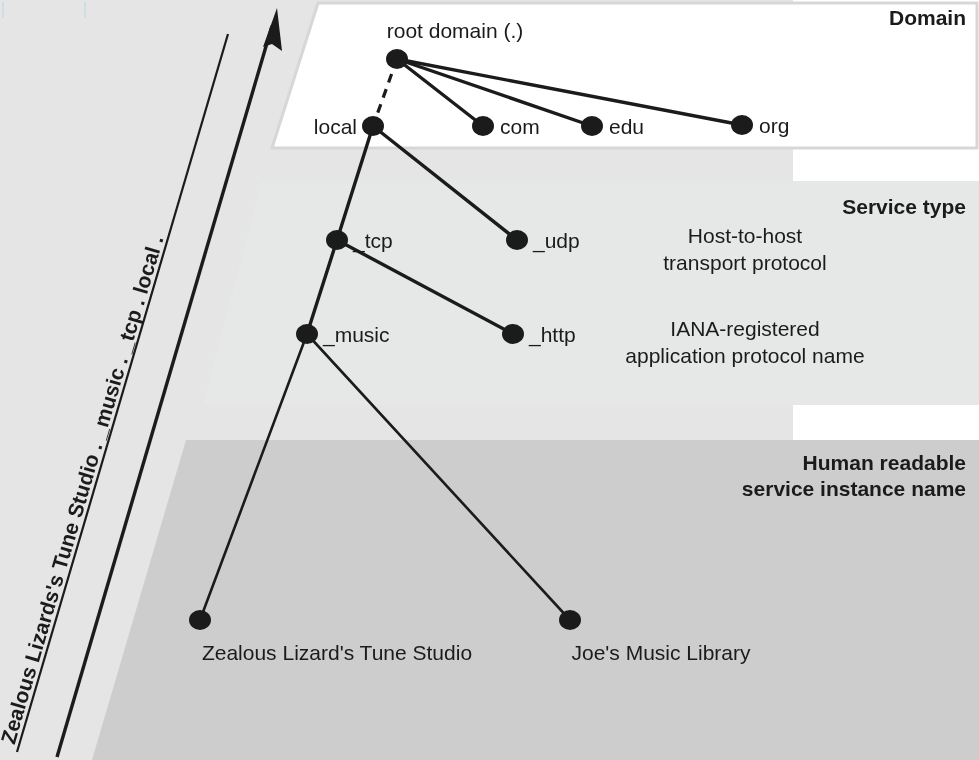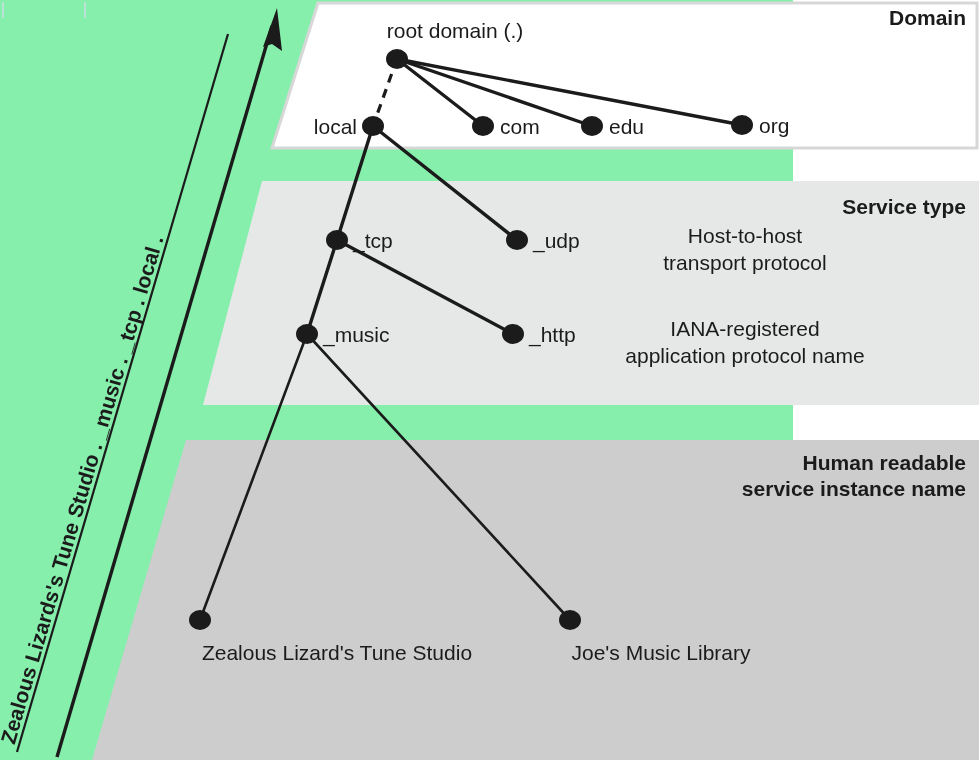--- a/index.html
+++ b/index.html
@@ -11,21 +11,21 @@
   body {
     font-family: "Liberation Sans", sans-serif;
     width: 979px;
     height: 760px;
     overflow: hidden;
   }
   #diagram-root {
     position: relative;
     width: 793px;
     height: 760px;
-    background: #86efac;
+    background: #e5e5e5;
     text-decoration: underline;
   }
   svg.canvas {
     position: absolute;
     left: 0;
     top: 0;
     width: 979px;
     height: 760px;
   }
   text {

